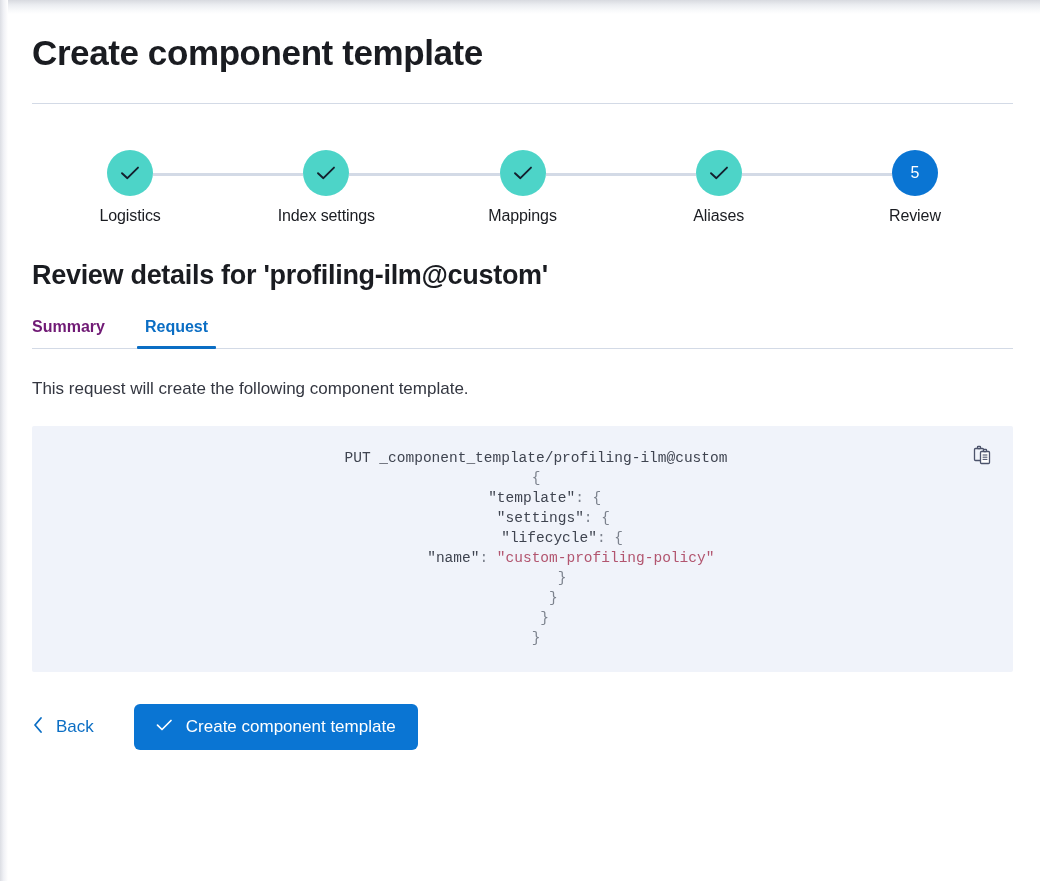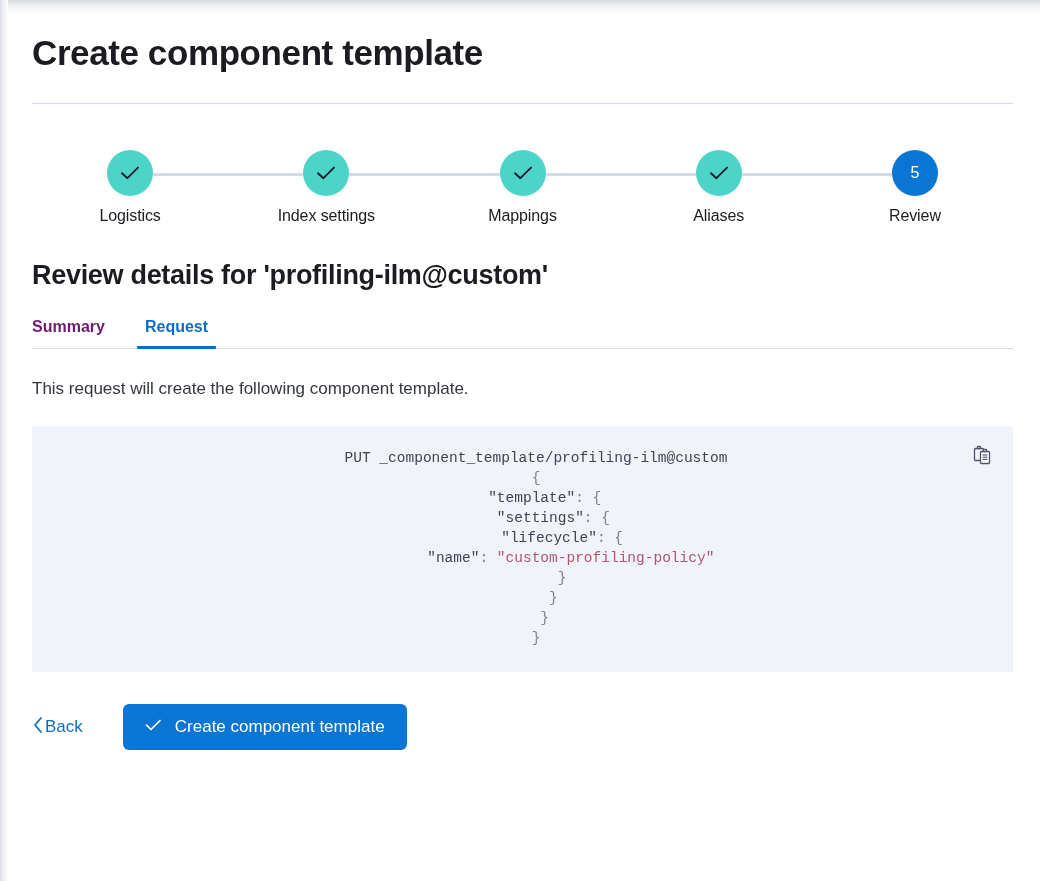--- a/index.html
+++ b/index.html
@@ -223,20 +223,21 @@
   
   .footer {
     margin-top: 32px;
     display: flex;
     align-items: center;
     gap: 40px;
   }
   .btn-back {
     display: flex;
     align-items: center;
+    gap: 11px;
     background: none;
     border: none;
     color: #0b6ec4;
     font-size: 17px;
     font-family: inherit;
     cursor: pointer;
     padding: 8px 0;
   }
   .btn-primary {
     display: flex;

